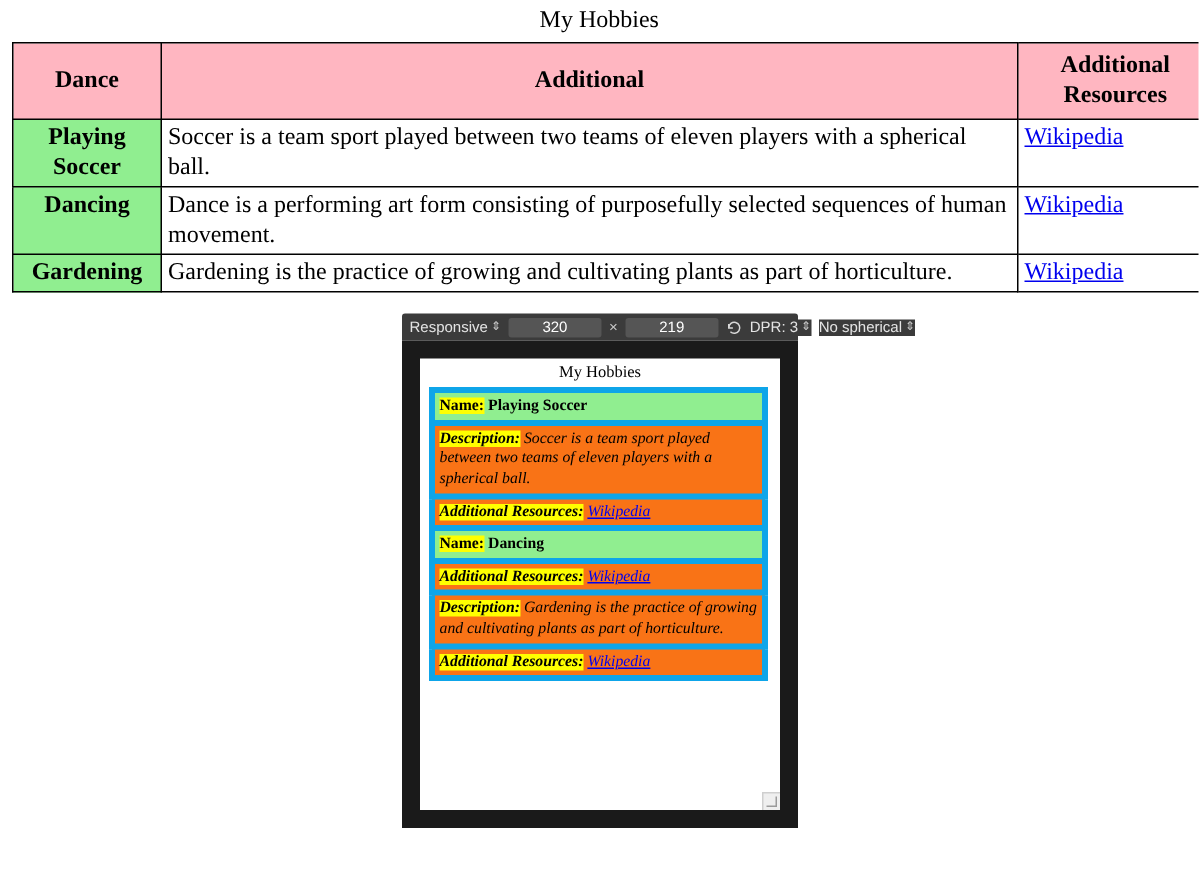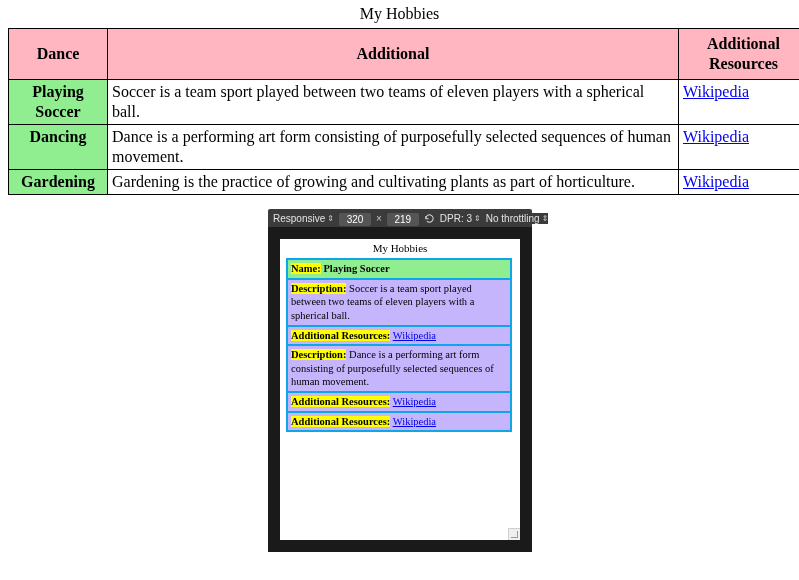--- a/index.html
+++ b/index.html
@@ -84,21 +84,21 @@
     top: 209px;
     width: 264px;
   }
 
   .devtools-bar {
     background: #3b3b3b;
     color: #d8d8d8;
     font-family: "Liberation Sans", sans-serif;
     font-size: 10px;
     display: flex;
-    align-items: flex-start;
+    align-items: center;
     gap: 5px;
     padding: 4px 5px;
     height: 18px;
     box-sizing: border-box;
     border-radius: 2px 2px 0 0;
     white-space: nowrap;
   }
   .dt-select {
     background: #3b3b3b;
     color: #e4e4e4;
@@ -107,21 +107,21 @@
     font-family: "Liberation Sans", sans-serif;
     display: inline-flex;
     align-items: center;
     gap: 2px;
   }
   .dt-chev { font-size: 8px; line-height: 1; opacity: .85; }
   .dt-field {
     background: #555555;
     color: #ffffff;
     border-radius: 2px;
-    padding: 1px 5px;
+    padding: 1px 20px;
     font-size: 10px;
     font-family: "Liberation Sans", sans-serif;
     min-width: 22px;
     text-align: center;
   }
   .dt-x { font-size: 10px; color: #c9c9c9; }
   .dt-rotate {
     display: inline-block;
     width: 11px; height: 11px;
     position: relative;
@@ -149,28 +149,28 @@
     font-size: 11px;
     padding: 3px 0 4px 0;
   }
   table.m-table {
     border-collapse: collapse;
     width: 226px;
     margin: 0 6px;
     table-layout: fixed;
   }
   table.m-table td {
-    border: 2px solid #0ea5e9;
+    border: 4px solid #0ea5e9;
     padding: 2px 3px;
     font-size: 10.5px;
     line-height: 1.3;
     vertical-align: top;
   }
   td.m-name { background: #90ee90; }
-  td.m-other { background: #c4b5fd; }
+  td.m-other { background: #f97316; font-style: italic; }
   .m-label {
     background: #ffff00;
     font-weight: bold;
   }
   .m-link { color: #0000ee; text-decoration: underline; }
 
   .scroll-corner {
     position: absolute;
     right: 0;
     bottom: 0;
@@ -245,21 +245,21 @@
         <svg width="11" height="11" viewBox="0 0 12 12">
           <path d="M2 6a4 4 0 1 1 1.2 2.9" fill="none" stroke="#d8d8d8" stroke-width="1.1"></path>
           <path d="M2 3.2 L2 6.2 L5 6.2" fill="none" stroke="#d8d8d8" stroke-width="1.1"></path>
         </svg>
       </span>
       <span class="dt-select">
         <span>DPR: 3</span>
         <span class="dt-chev">⇕</span>
       </span>
       <span class="dt-select">
-        <span>No throttling</span>
+        <span>No spherical</span>
         <span class="dt-chev">⇕</span>
       </span>
     </div>
 
     <div class="device-frame">
       <div class="device-screen">
 
         <div class="m-caption">My Hobbies</div>
 
         <table class="m-table">
@@ -277,32 +277,38 @@
               </td>
             </tr>
             <tr>
               <td class="m-other">
                 <span class="m-label">Additional Resources:</span>
                 <a class="m-link" href="#">Wikipedia</a>
               </td>
             </tr>
 
             <tr>
-              <td class="m-other">
-                <span class="m-label">Description:</span>
-                <span>Dance is a performing art form consisting of purposefully selected sequences of human movement.</span>
+              <td class="m-name">
+                <span class="m-label">Name:</span>
+                <b>Dancing</b>
               </td>
             </tr>
             <tr>
               <td class="m-other">
                 <span class="m-label">Additional Resources:</span>
                 <a class="m-link" href="#">Wikipedia</a>
               </td>
             </tr>
 
+            <tr>
+              <td class="m-other">
+                <span class="m-label">Description:</span>
+                <span>Gardening is the practice of growing and cultivating plants as part of horticulture.</span>
+              </td>
+            </tr>
             <tr>
               <td class="m-other">
                 <span class="m-label">Additional Resources:</span>
                 <a class="m-link" href="#">Wikipedia</a>
               </td>
             </tr>
           </tbody>
         </table>
 
         <div class="scroll-corner"></div>

